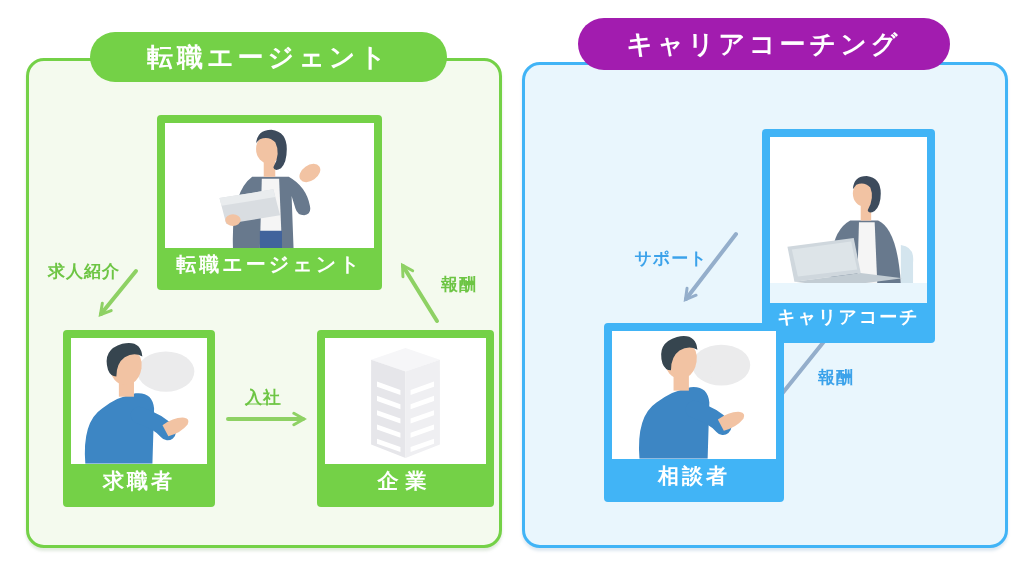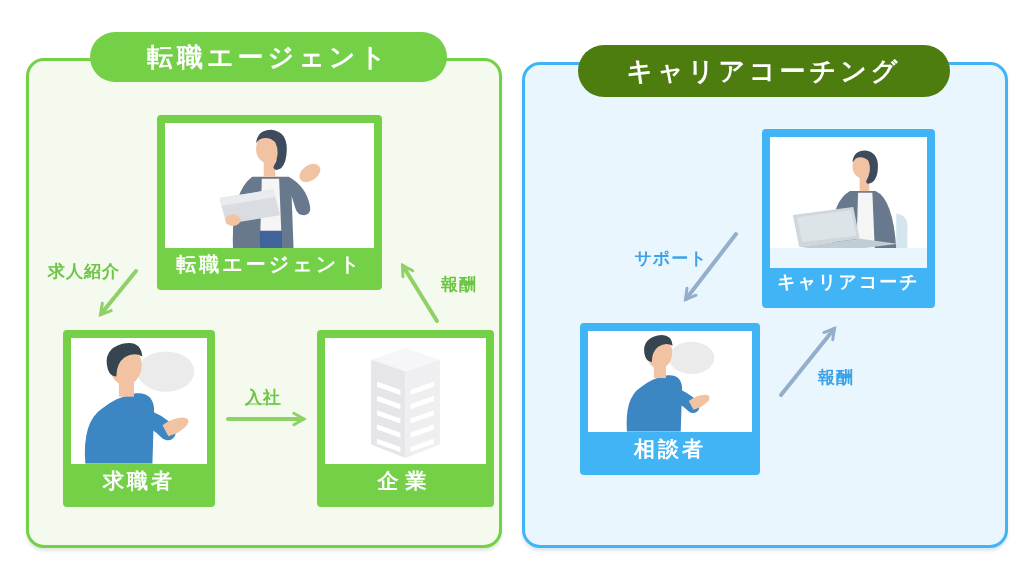--- a/index.html
+++ b/index.html
@@ -23,21 +23,21 @@
     background:#e9f6fd; border-color:#41b4f6;
     box-shadow:0 3px 3px rgba(70,130,170,.18);
   }
   
   .pill {
     position:absolute; display:flex; align-items:center; justify-content:center;
     color:#ffffff; font-weight:bold; font-size:26px; letter-spacing:4px;
     border-radius:28px; z-index:5;
   }
   .pill.green { left:90px; top:32px; width:357px; height:50px; background:#74d147; }
-  .pill.blue  { left:578px; top:45px; width:372px; height:52px; background:#4d7c0f; }
+  .pill.blue  { left:578px; top:18px; width:372px; height:52px; background:#a21caf; }
   
   .card {
     position:absolute; display:flex; flex-direction:column;
     border:8px solid; border-radius:4px; z-index:4;
   }
   .card.green { border-color:#74d147; }
   .card.blue  { border-color:#41b4f6; }
   .card .pic { flex:1 1 auto; background:#ffffff; overflow:hidden; display:flex; }
   .card .pic svg { width:100%; height:100%; display:block; }
   .card figcaption {
@@ -45,23 +45,23 @@
     padding:4px 0 6px; letter-spacing:3px; line-height:1.2;
   }
   .card.green figcaption { background:#74d147; }
   .card.blue  figcaption { background:#41b4f6; }
   #card-agent  { left:157px; top:115px; width:225px; height:175px; }
   #card-agent  figcaption { font-size:20px; }
   #card-seeker { left:63px;  top:330px; width:152px; height:177px; }
   #card-seeker figcaption { font-size:21px; }
   #card-company{ left:317px; top:330px; width:177px; height:177px; }
   #card-company figcaption { font-size:21px; letter-spacing:7px; }
-  #card-coach  { left:762px; top:129px; width:173px; height:179px;gap:20px; }
+  #card-coach  { left:762px; top:129px; width:173px; height:214px;gap:20px; }
   #card-coach  figcaption { font-size:18px; letter-spacing:2px; }
-  #card-client { left:580px; top:323px; width:180px; height:152px; }
+  #card-client { left:604px; top:323px; width:180px; height:179px; }
   #card-client figcaption { font-size:21px; }
   
   .overlay { position:absolute; left:0; top:0; width:1024px; height:576px; z-index:3; pointer-events:none; }
   .ar { fill:none; stroke-width:4; stroke-linecap:round; }
   .ar.g { stroke:#8ed164; }
   .ar.b { stroke:#94aecb; }
   
   .arrow-label {
     position:absolute; transform:translate(-50%,-50%);
     font-weight:bold; font-size:17px; letter-spacing:1px; white-space:nowrap; z-index:4;

